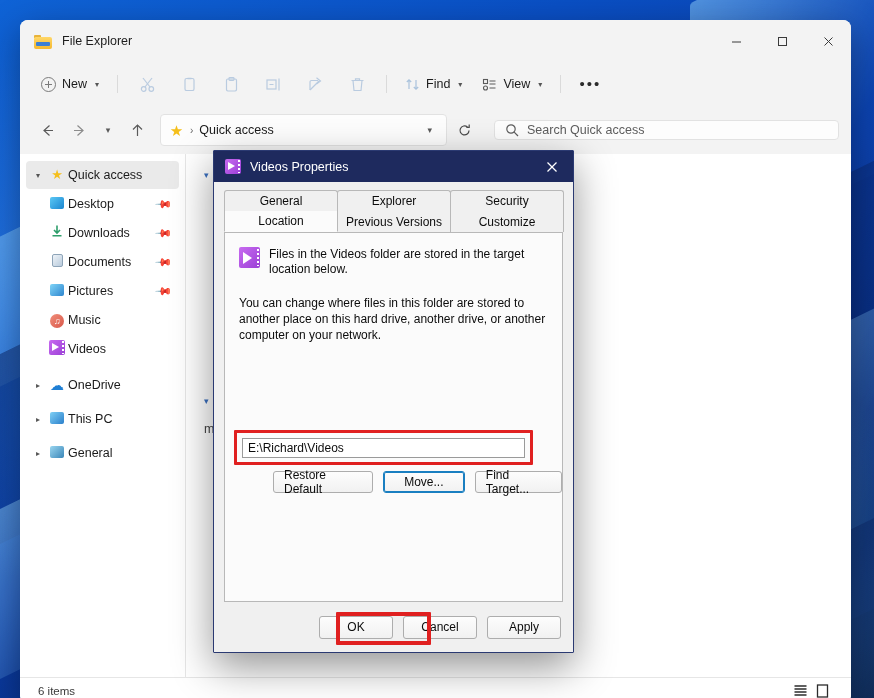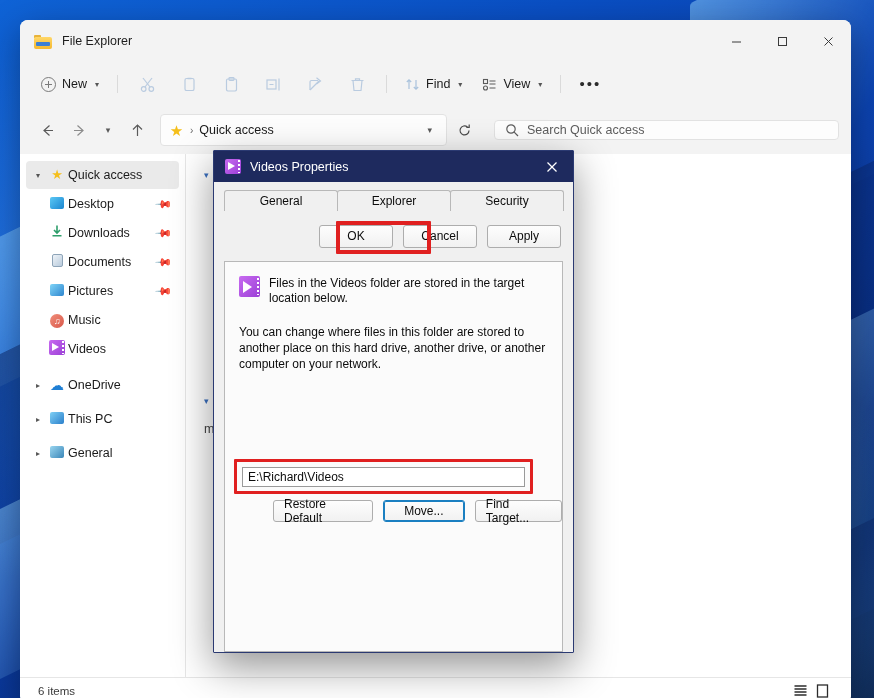--- a/index.html
+++ b/index.html
@@ -640,38 +640,43 @@
       </svg>
     </div>
   </div>
 
   <div id="tabs">
     <div class="tabrow row1">
       <div class="tab">General</div>
       <div class="tab">Explorer</div>
       <div class="tab">Security</div>
     </div>
+    <div class="tabrow row2">
+      <div class="tab active">Location</div>
+      <div class="tab">Previous Versions</div>
+      <div class="tab">Customize</div>
+    </div>
+  </div>
+
+  <div id="tabpanel">
+    <div class="dlg-head-row">
+      <span class="vid-ico big"></span>
+      <span class="txt">Files in the Videos folder are stored in the target location below.</span>
+    </div>
+    <div class="dlg-para">You can change where files in this folder are stored to another place on this hard drive, another drive, or another computer on your network.</div>
+
+    <div id="path-highlight"></div>
+    <div id="path-field">E:\Richard\Videos</div>
+
+    <div id="loc-buttons">
+      <div class="btn">Restore Default</div>
+      <div class="btn focused">Move...</div>
+      <div class="btn">Find Target...</div>
+    </div>
   </div>
 
   <div id="dlg-footer">
     <div id="ok-highlight"></div>
     <div class="btn">OK</div>
     <div class="btn">Cancel</div>
     <div class="btn">Apply</div>
   </div>
-
-  <div id="tabpanel">
-    <div class="dlg-head-row">
-      <span class="vid-ico big"></span>
-      <span class="txt">Files in the Videos folder are stored in the target location below.</span>
-    </div>
-    <div class="dlg-para">You can change where files in this folder are stored to another place on this hard drive, another drive, or another computer on your network.</div>
-
-    <div id="path-highlight"></div>
-    <div id="path-field">E:\Richard\Videos</div>
-
-    <div id="loc-buttons">
-      <div class="btn">Restore Default</div>
-      <div class="btn focused">Move...</div>
-      <div class="btn">Find Target...</div>
-    </div>
-  </div>
 </div>
 
 </body></html>

